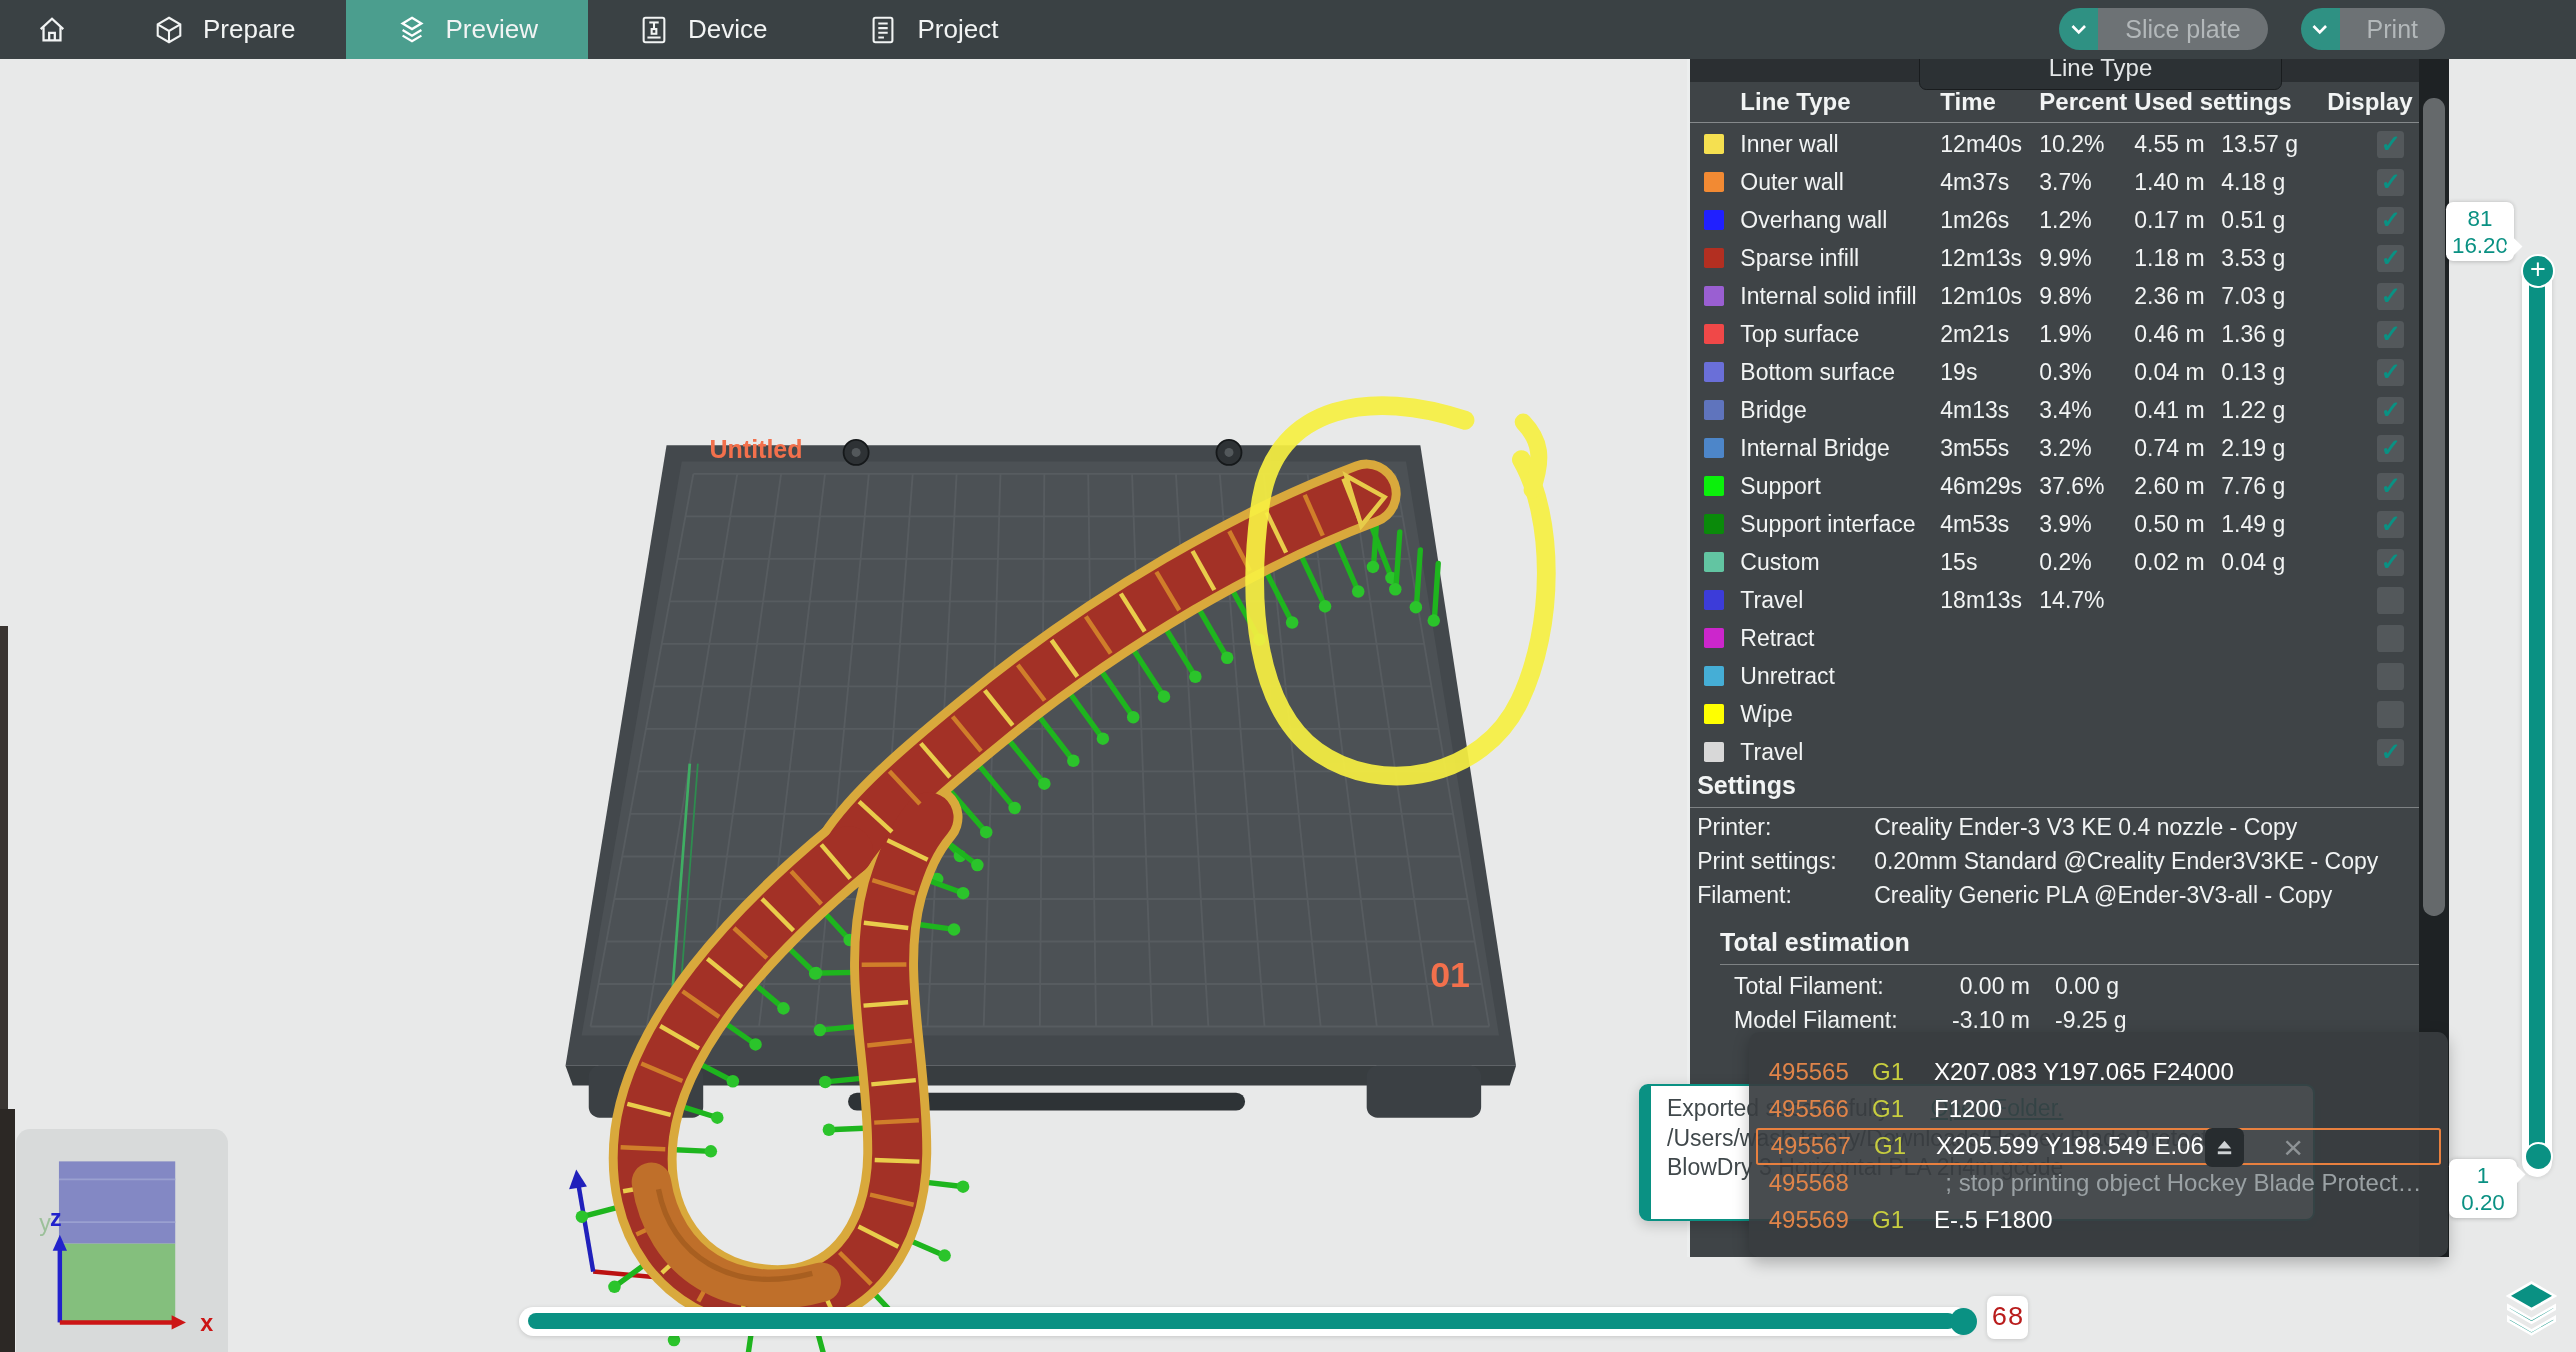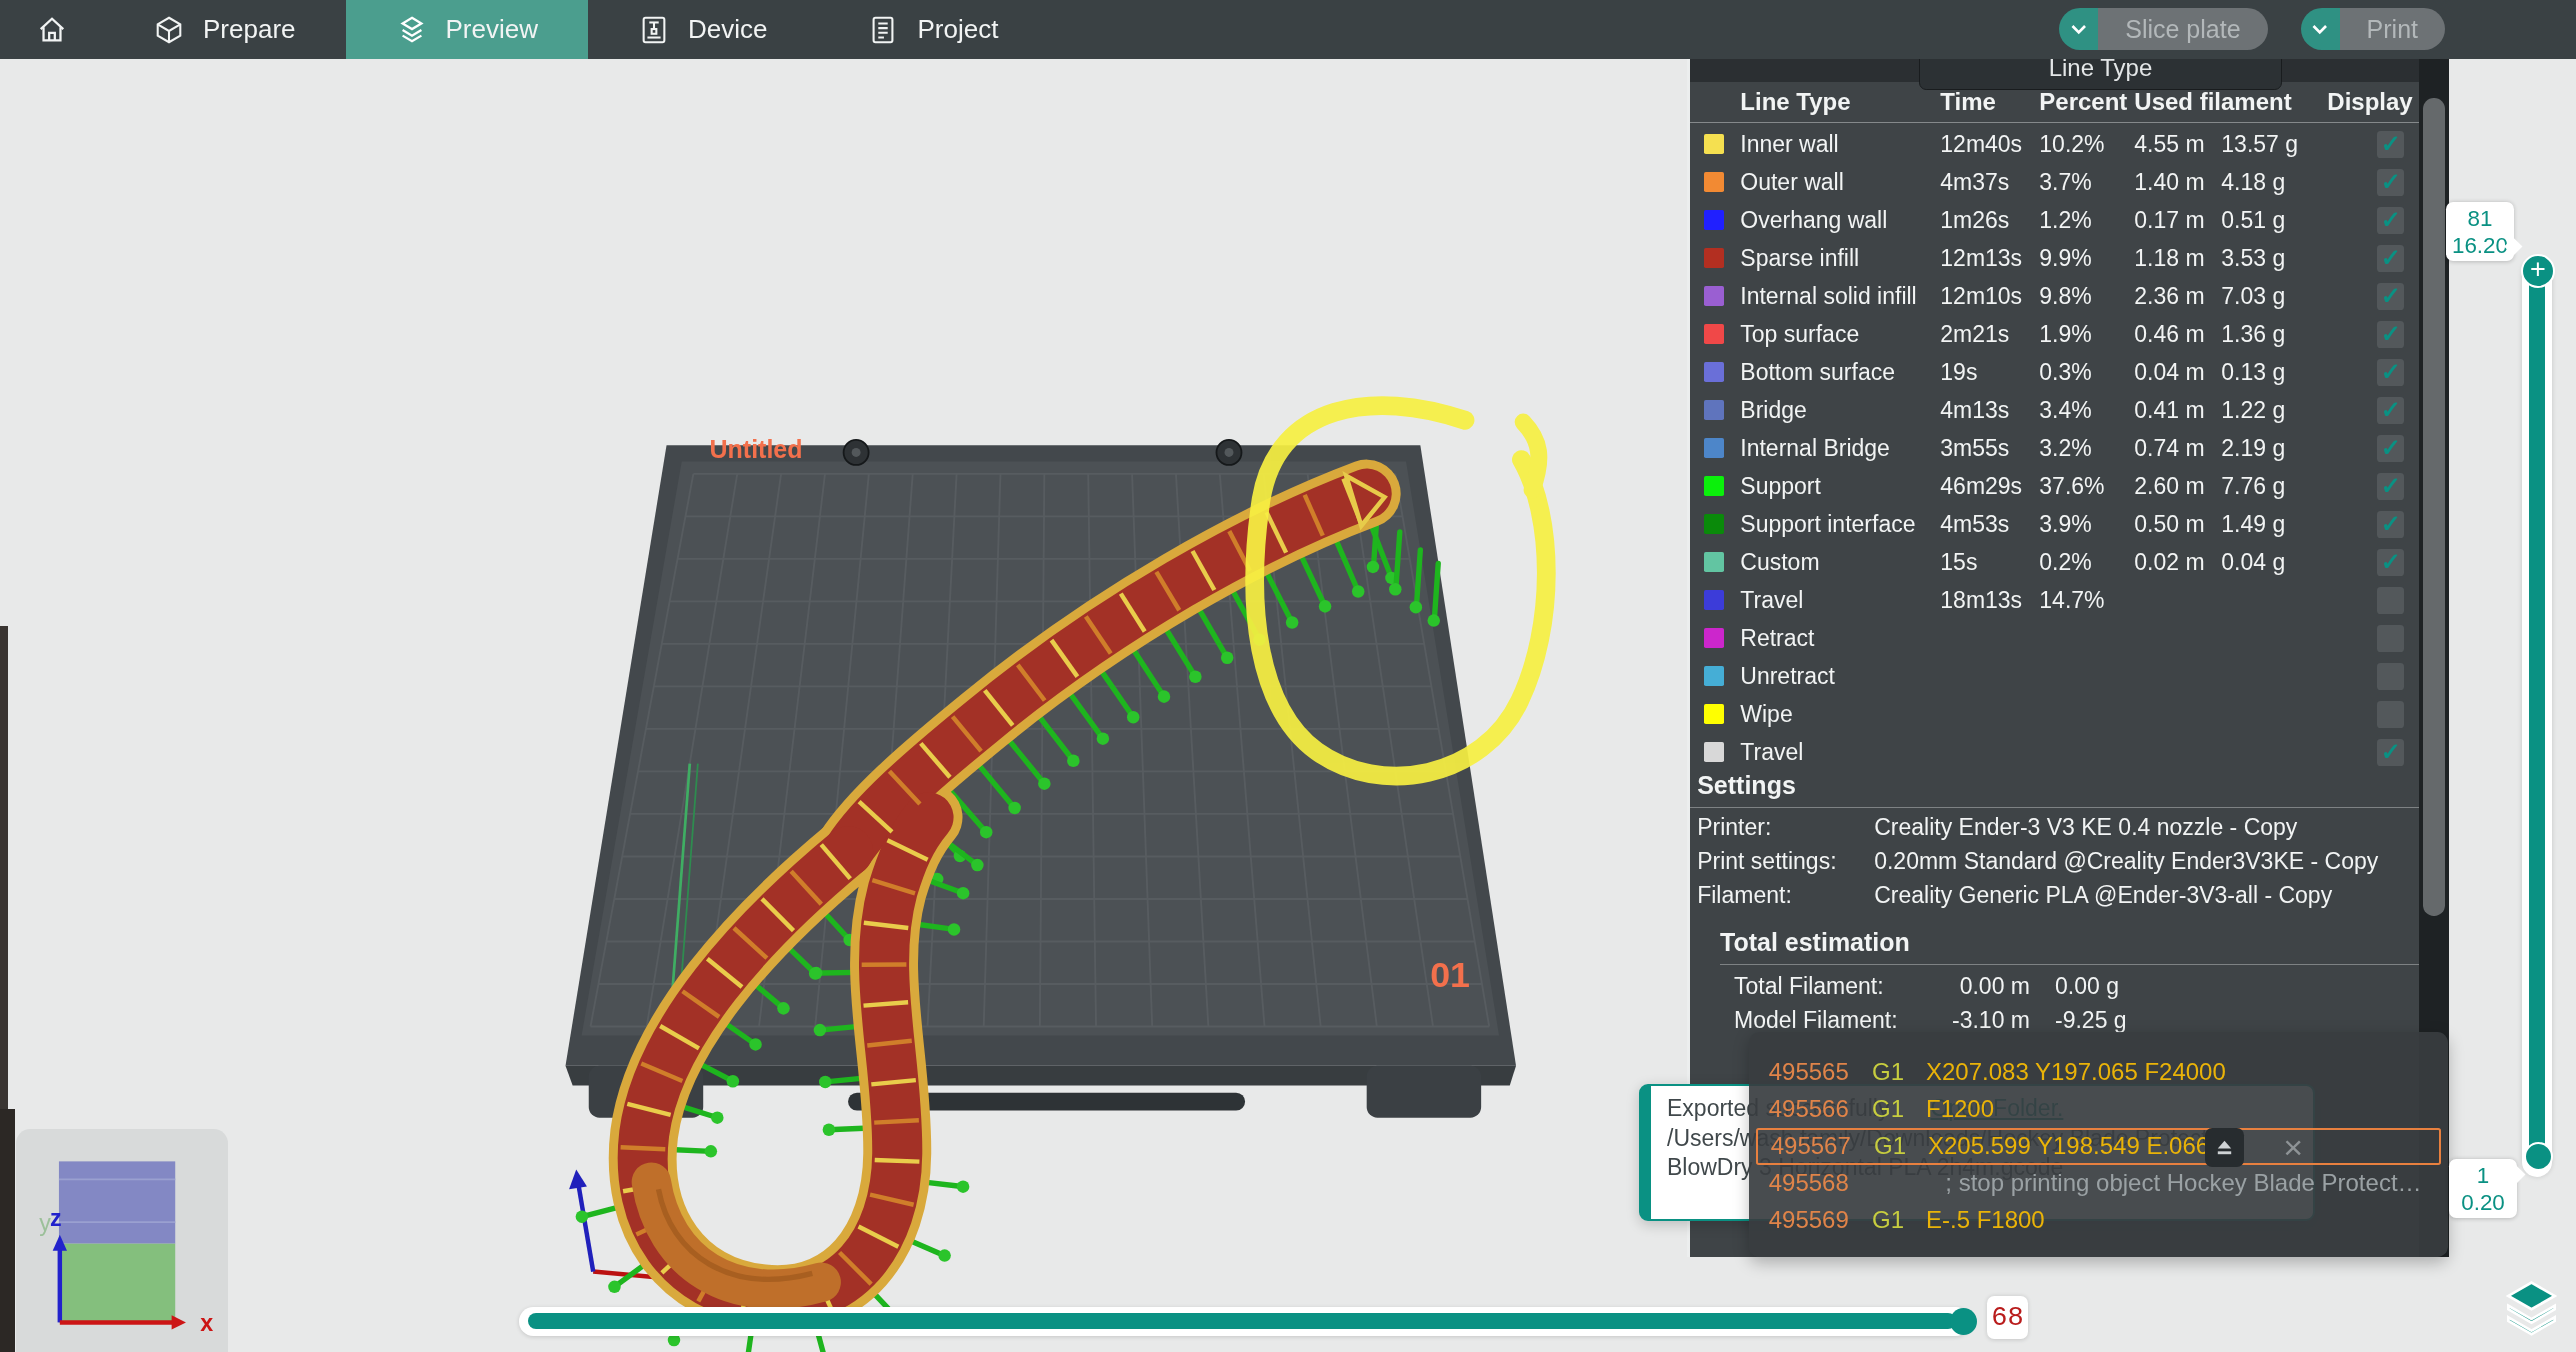--- a/index.html
+++ b/index.html
@@ -60,21 +60,21 @@
   #toast { position:absolute; left:1639px; top:1084px; width:676px; height:137px; background:#ffffff; border:2.7px solid #0a9183; border-left:12.5px solid #0a9183; border-radius:9px; z-index:6; padding:9px 16px; font-size:23px; color:#40484b; box-shadow:0 3.6px 12.5px rgba(0,0,0,.18); }
   #toast-line1 { display:flex; align-items:baseline; }
   #toast-link { color:#0a9183; text-decoration:underline; margin-left:41px; cursor:pointer; }
   #toast-path { margin-top:1.8px; width:626px; line-height:29.5px; overflow-wrap:anywhere; }
 
   
   #gcode { position:absolute; left:1749px; top:1032px; width:699px; height:225px; background:rgba(56,61,64,0.92); border-radius:10.7px; z-index:7; padding-top:21.5px; box-shadow:0 5.4px 16px rgba(0,0,0,.25); }
   .gl { height:37px; display:flex; align-items:center; padding:0 12.5px; font-size:24px; margin:0 7.2px; position:relative; }
   .gl .num { width:89px; color:#e08449; }
   .gl .cmd { width:41px; margin-left:14.3px; color:#c7cd3f; }
-  .gl .txt { margin-left:13px; color:#eab308; white-space:nowrap; overflow:hidden; text-overflow:ellipsis; max-width:501px; }
+  .gl .txt { margin-left:21px; color:#ffffff; white-space:nowrap; overflow:hidden; text-overflow:ellipsis; max-width:501px; }
   .gl .txt.comment { color:#9aa1a4; margin-left:43px; max-width:483px; }
   .gl.hl { border:2.7px solid #e8803f; border-radius:2.7px; }
   .gl-eject { position:absolute; left:447px; top:-1.8px; width:39px; height:39px; background:#272c2f; border-radius:7.2px; display:flex; align-items:center; justify-content:center; }
   .gl-close { position:absolute; left:517px; top:0; width:36px; height:36px; color:#8e9396; font-size:34px; line-height:34px; text-align:center; }
 
   
   #vtrack { position:absolute; left:2522px; top:258px; width:30px; height:919px; background:#fff; border-radius:15px; box-shadow:0 0 5.4px rgba(0,0,0,.15); z-index:8; }
   #vfill { position:absolute; left:2529px; top:268px; width:16px; height:893px; background:#0a9183; border-radius:8px; z-index:9; }
   #vhandle-top { position:absolute; left:2521px; top:254px; width:34px; height:34px; border-radius:50%; background:#0a9183; border:2.7px solid #fff; color:#fff; font-size:27px; line-height:27px; text-align:center; z-index:10; }
   #vhandle-bottom { position:absolute; left:2524px; top:1142px; width:29px; height:29px; border-radius:50%; background:#0a9183; border:2.7px solid #fff; z-index:10; }
@@ -389,21 +389,21 @@
   <div id="panel">
     <div id="panel-topstrip"></div>
     <div id="lt-dropdown">
       <span>Line Type</span>
     </div>
     <div id="lt-header" class="lt-grid">
       <span></span>
       <span>Line Type</span>
       <span>Time</span>
       <span>Percent</span>
-      <span style="white-space:nowrap;">Used filament</span>
+      <span style="white-space:nowrap;">Used settings</span>
       <span></span>
       <span class="col-display">Display</span>
     </div>
     <div id="lt-rows">
         <div class="lt-row lt-grid">
           <span class="lt-sq" style="background: rgb(245, 224, 80);"></span>
           <span class="lt-name">Inner wall</span>
           <span class="lt-time">12m40s</span>
           <span class="lt-pct">10.2%</span>
           <span class="lt-m">4.55 m</span>

